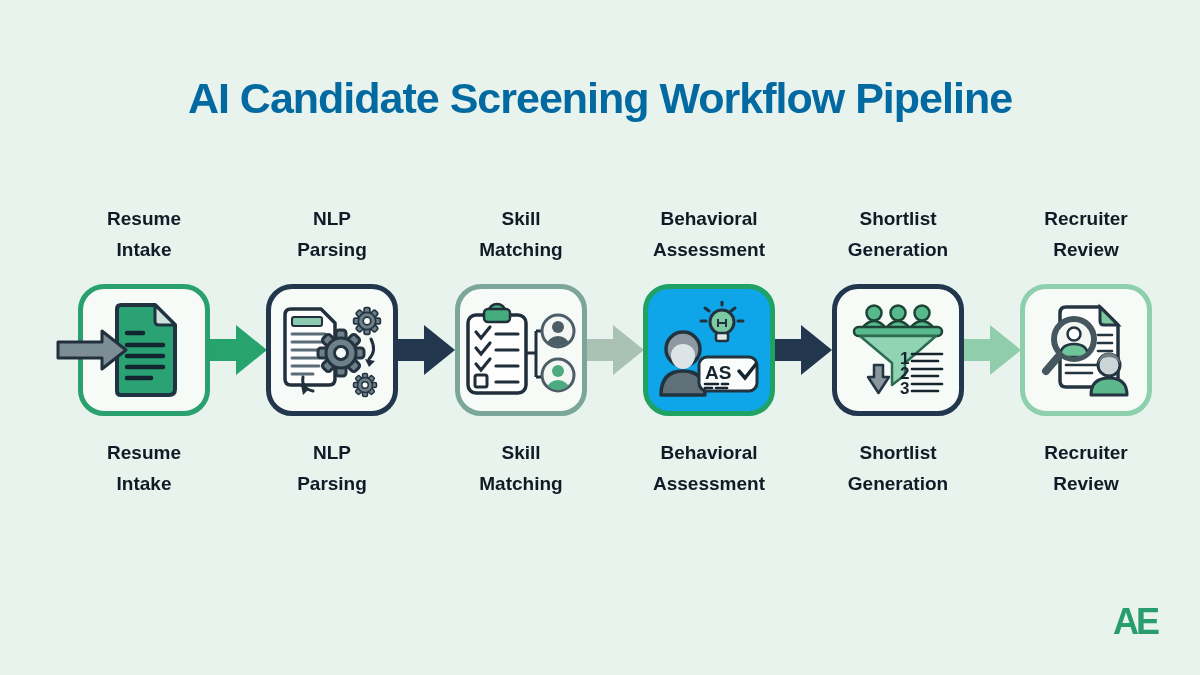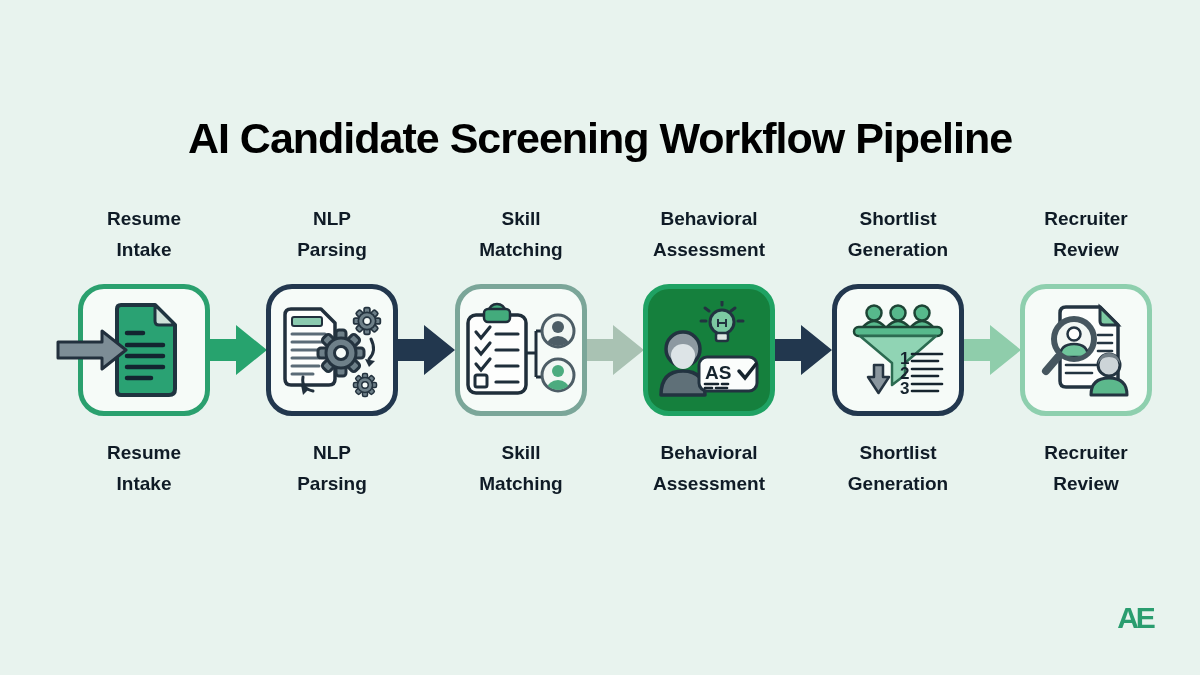--- a/index.html
+++ b/index.html
@@ -22,29 +22,29 @@
   .stage-box {
     position:absolute; top:284px; width:132px; height:132px;
     border:5px solid #2aa06e; border-radius:26px;
     background:#f6fbf8; display:flex; align-items:center; justify-content:center;
     z-index:1;
   }
   .flow-arrow { position:absolute; top:322px; z-index:0; }
   .input-arrow { position:absolute; left:56px; top:327px; z-index:2; }
   .logo {
     position:absolute; left:1100px; top:601px; width:70px;
-    font-size:30px; font-weight:800; letter-spacing:-3px;
+    font-size:36px; font-weight:800; letter-spacing:-3px;
     color:#2a9d6f; text-align:center;
   }
   svg text { font-family:"Liberation Sans", sans-serif; font-weight:bold; }
 </style>
 </head>
 <body style="background-color: rgb(232, 243, 238);">
 
-<div class="title" style="color: #000000; margin-top: 40px;">AI Candidate Screening Workflow Pipeline</div>
+<div class="title" style="color: #0369a1;">AI Candidate Screening Workflow Pipeline</div>
 
 <div class="stage-label" style="left:44px;  top:203px;"><span>Resume</span><br><span>Intake</span></div>
 <div class="stage-label" style="left:232px; top:203px;"><span>NLP</span><br><span>Parsing</span></div>
 <div class="stage-label" style="left:421px; top:203px;"><span>Skill</span><br><span>Matching</span></div>
 <div class="stage-label" style="left:609px; top:203px;"><span>Behavioral</span><br><span>Assessment</span></div>
 <div class="stage-label" style="left:798px; top:203px;"><span>Shortlist</span><br><span>Generation</span></div>
 <div class="stage-label" style="left:986px; top:203px;"><span>Recruiter</span><br><span>Review</span></div>
 
 <svg class="input-arrow" width="72" height="46" viewBox="0 0 72 46">
   <path d="M2 15 H46 V4 L70 23 L46 42 V31 H2 Z" stroke="#22303d" stroke-width="3" stroke-linejoin="round" fill="#7d8d96"></path>
@@ -142,21 +142,21 @@
       <circle cx="96" cy="70" r="6" fill="#4cab7f"></circle>
       <ellipse cx="96" cy="88" rx="11" ry="9" fill="#4cab7f"></ellipse>
     </g>
   </svg>
 </div>
 
 <svg class="flow-arrow" style="left:586px;" width="58" height="56" viewBox="0 0 58 56">
   <path d="M0 17 H27 V3 L58 28 L27 53 V39 H0 Z" fill="#a9c2b3"></path>
 </svg>
 
-<div class="stage-box" style="left: 643px; border-color: rgb(31, 162, 99); background-color: #15803d;">
+<div class="stage-box" style="left: 643px; border-color: rgb(31, 162, 99); background-color: #0ea5e9;">
   <svg width="108" height="98" viewBox="0 0 108 98">
     <g stroke="#223340" stroke-width="3" stroke-linecap="round">
       <line x1="46" y1="20" x2="51" y2="20"></line>
         <line x1="83" y1="20" x2="88" y2="20"></line>
       <line x1="50" y1="7" x2="54" y2="10"></line>
         <line x1="80" y1="7" x2="76" y2="10"></line>
       <line x1="67" y1="0" x2="67" y2="4"></line>
     </g>
     <circle cx="67" cy="21" r="12" fill="#7cc9a2" stroke="#223340" stroke-width="3"></circle>
     <path d="M63 18 v8 M71 18 v8 M63 22 h8" stroke="#223340" stroke-width="2" fill="none"></path>

